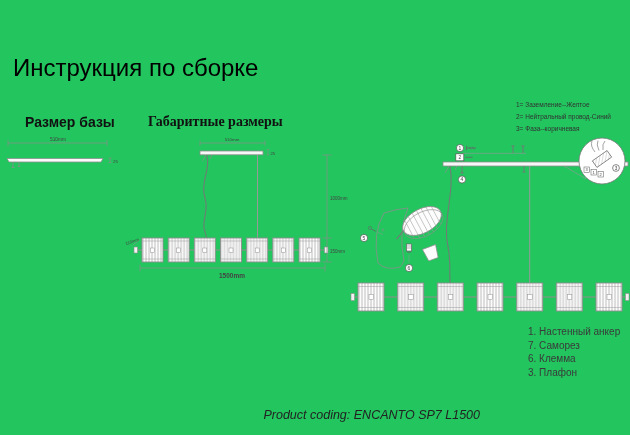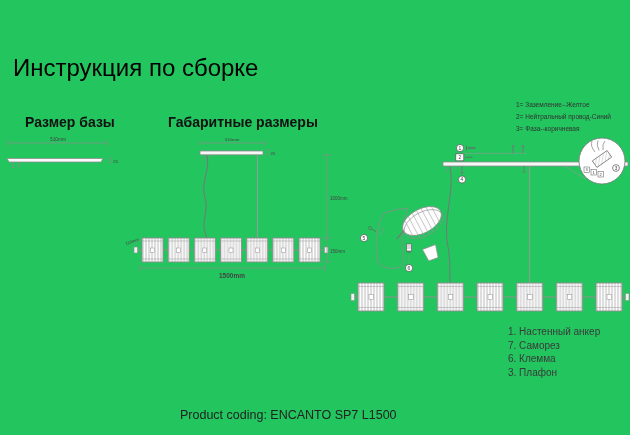--- a/index.html
+++ b/index.html
@@ -1,28 +1,28 @@
 <!DOCTYPE html>
 <html><head>
 <meta charset="utf-8">
 <style>
   html,body{margin:0;padding:0;background:#fff;}
   .page{position:relative;width:630px;height:435px;background:#22c55e;overflow:hidden;
         font-family:"Liberation Sans",sans-serif;}
   .title{position:absolute;left:13px;top:54px;font-size:24px;color:#000;}
   .sec-label{position:absolute;font-size:14px;font-weight:700;color:#111;padding-left:12px;}
   .base-label{left:13px;top:114px;}
-  .overall-label{left:156px;top:114px;}
+  .overall-label{left:136px;top:114px;font-family:Liberation Serif, serif;}
   .diagram{position:absolute;}
   .legend{position:absolute;left:516px;top:99px;font-size:6.5px;color:#333;}
   .legend div{height:12px;line-height:12px;white-space:nowrap;}
   .parts{position:absolute;left:508px;top:325px;font-size:10px;color:#3a3a3a;}
-  .parts div{height:13.5px;line-height:13.5px;white-space:nowrap;}
-  .footer{position:absolute;left:180px;top:408px;width:300px;text-align:left;
-          font-size:12.5px;color:#222;}
+  .parts div{height:13.5px;line-height:13.5px;white-space:nowrap;margin-left:20px;}
+  .footer{position:absolute;left:180px;top:408px;width:300px;text-align:right;
+          font-size:12.5px;color:#222;font-style:italic;}
   svg text{font-family:"Liberation Sans",sans-serif;fill:#444;}
 </style>
 </head>
 <body>
 
 <div class="page">
 
   <div class="title">Инструкция по сборке</div>
   <div class="sec-label base-label">Размер базы</div>
   <div class="sec-label overall-label">Габаритные размеры</div>

